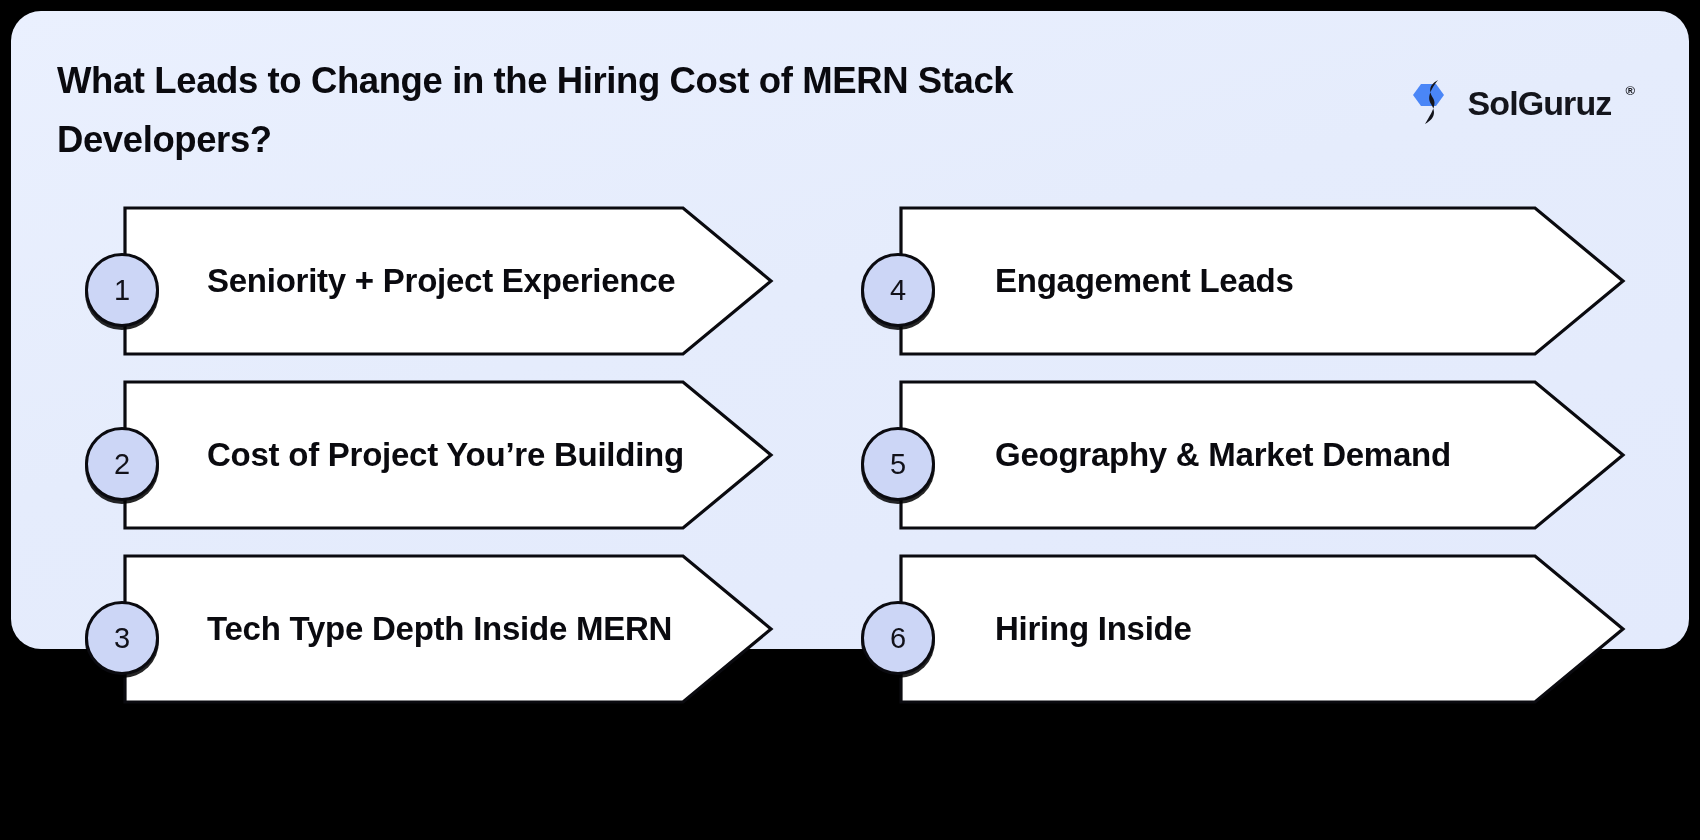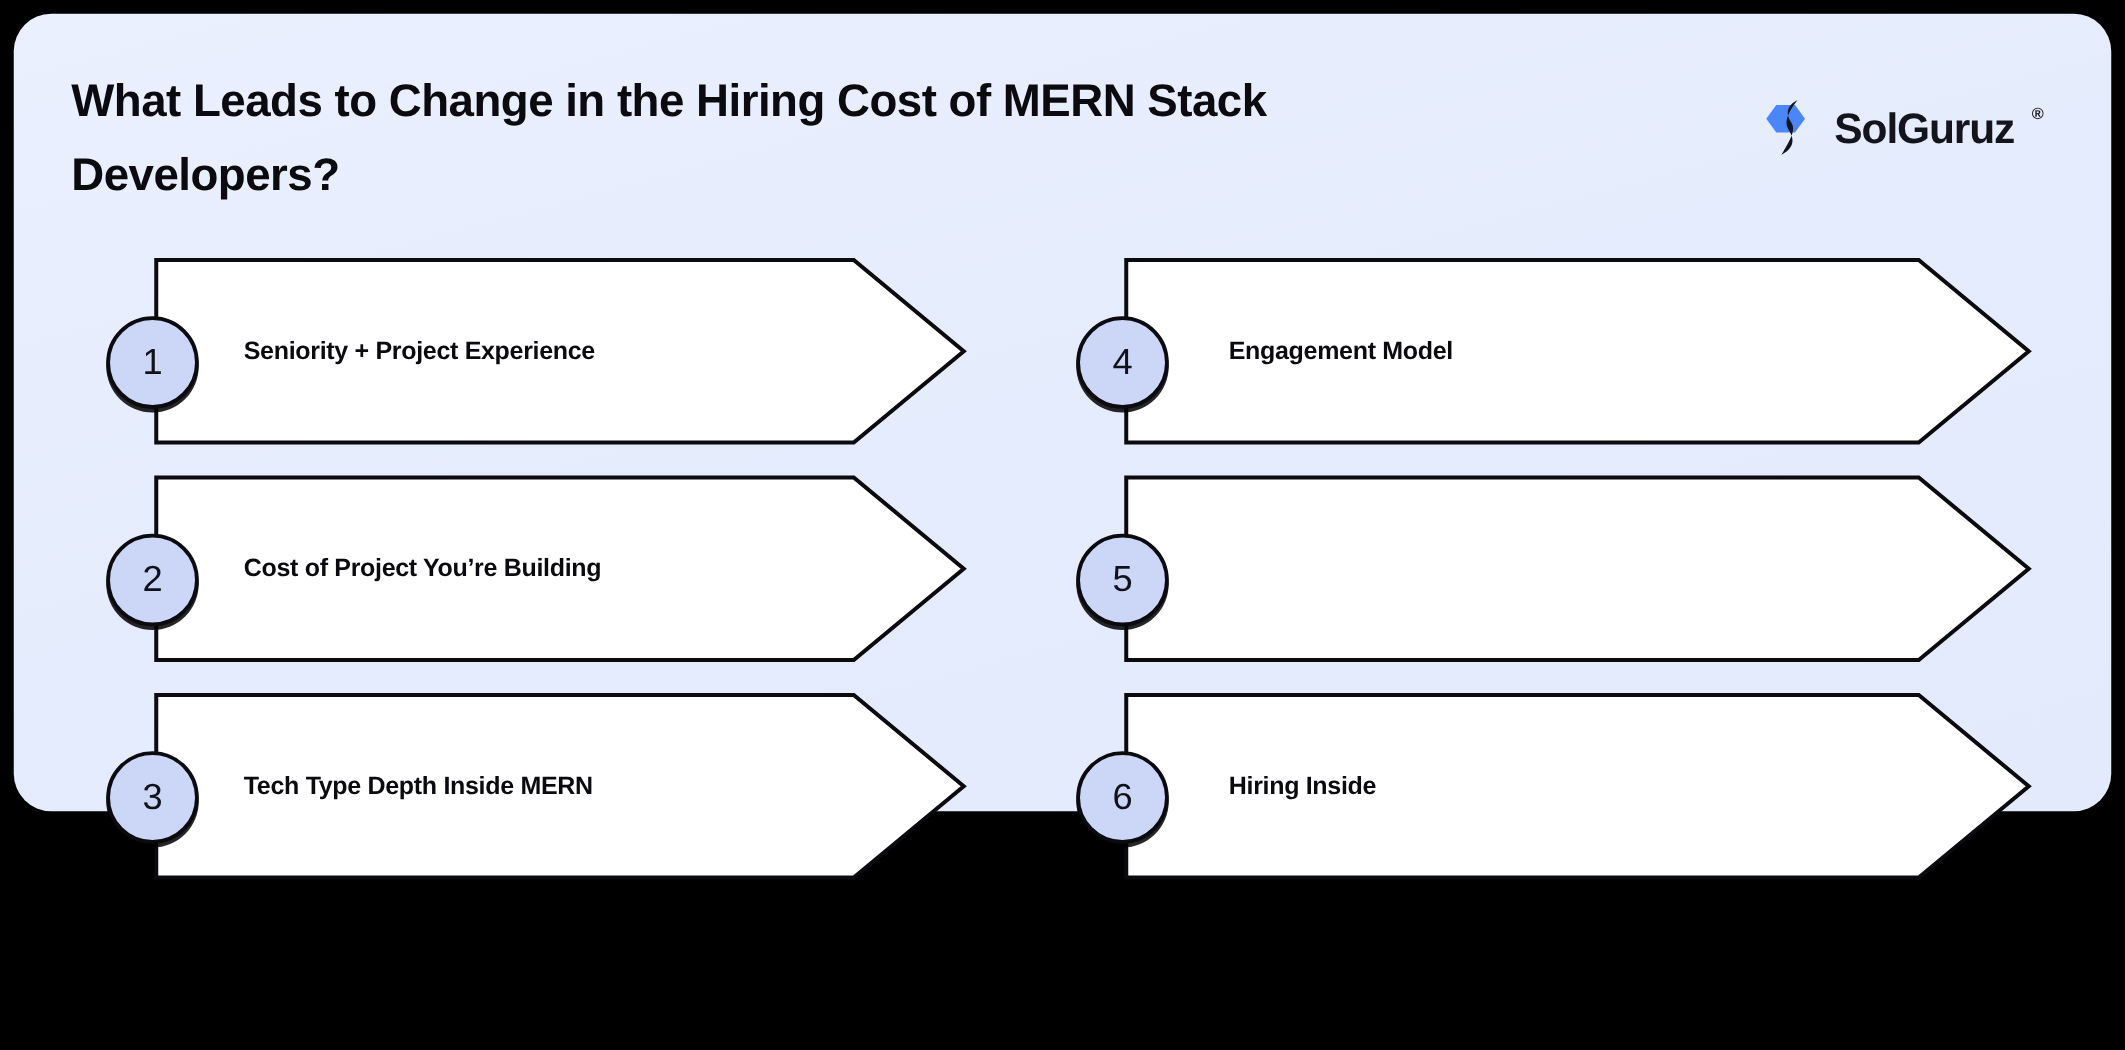--- a/index.html
+++ b/index.html
@@ -115,26 +115,27 @@
     z-index:3;
     box-shadow:0 3px 0 0 rgba(0,0,0,0.85);
   }
 
   .arrow-label {
     position:absolute;
     top:0;
     height:150px;
     display:flex;
     align-items:center;
-    font-size:20px;
+    font-size:33px;
     font-weight:700;
     letter-spacing:-0.25px;
     color:#0a0a0f;
     white-space:nowrap;
     z-index:2;
+    margin-left:12px;
   }
   .column.left  .arrow-label { left:122px; }
   .column.right .arrow-label { left:134px; }
 </style>
 </head>
 <body>
 
 <div id="infographic-root">
   <div class="panel">
 
@@ -189,30 +190,31 @@
 
       <div class="column right">
 
         <div class="arrow-row r0">
           <div class="arrow-shape">
             <svg viewBox="0 0 726 150" preserveAspectRatio="none">
               <path d="M2 2 L636 2 L724 75 L636 148 L2 148 Z" fill="#ffffff" stroke="#0a0a0f" stroke-width="3.2"></path>
             </svg>
           </div>
           <div class="num-badge">4</div>
-          <div class="arrow-label">Engagement Model</div>
+          <div class="arrow-label">Engagement Leads</div>
         </div>
 
         <div class="arrow-row r1">
           <div class="arrow-shape">
             <svg viewBox="0 0 726 150" preserveAspectRatio="none">
               <path d="M2 2 L636 2 L724 75 L636 148 L2 148 Z" fill="#ffffff" stroke="#0a0a0f" stroke-width="3.2"></path>
             </svg>
           </div>
           <div class="num-badge">5</div>
+          <div class="arrow-label">Geography &amp; Market Demand</div>
         </div>
 
         <div class="arrow-row r2">
           <div class="arrow-shape">
             <svg viewBox="0 0 726 150" preserveAspectRatio="none">
               <path d="M2 2 L636 2 L724 75 L636 148 L2 148 Z" fill="#ffffff" stroke="#0a0a0f" stroke-width="3.2"></path>
             </svg>
           </div>
           <div class="num-badge">6</div>
           <div class="arrow-label">Hiring Inside</div>

